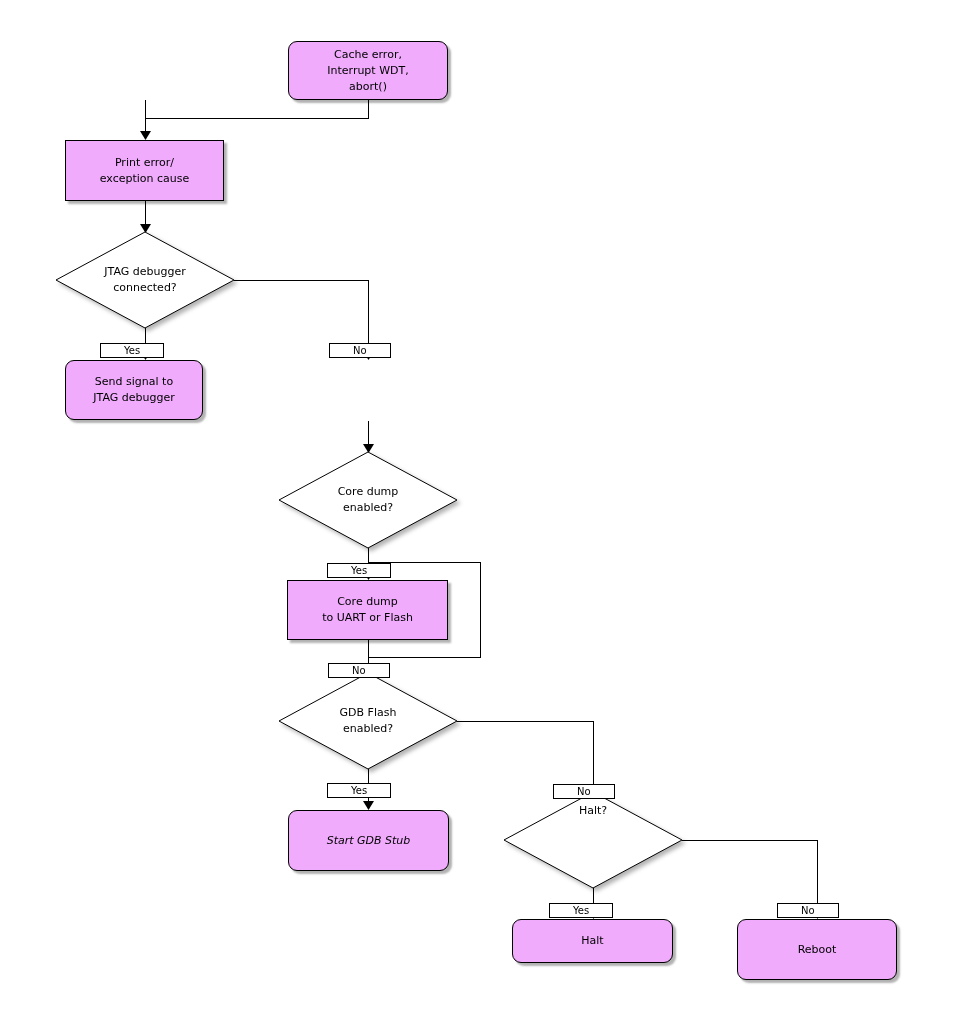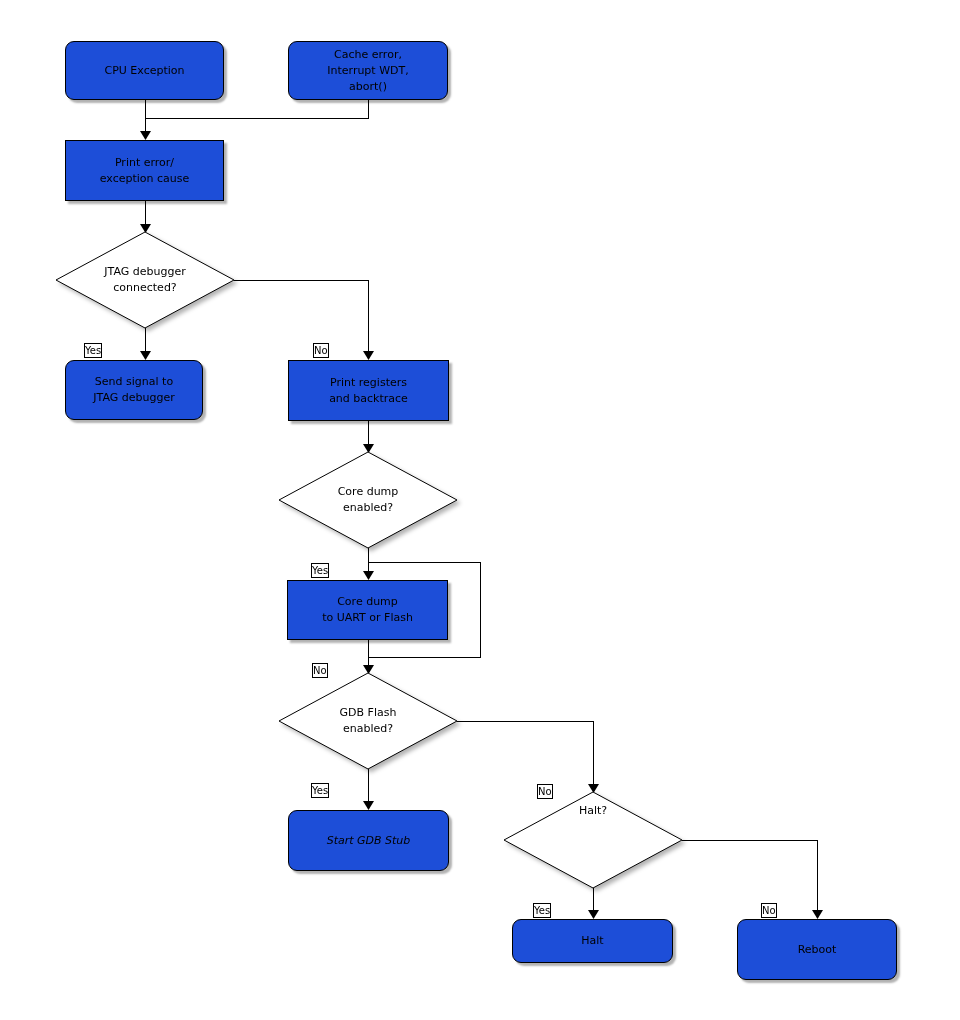--- a/index.html
+++ b/index.html
@@ -15,21 +15,21 @@
     font-family: "DejaVu Sans", sans-serif;
     color: #000000;
   }
   .wires {
     position: absolute;
     left: 0; top: 0;
   }
   .node {
     position: absolute;
     box-sizing: border-box;
-    background: #1d4ed8;
+    background: #f0abfc;
     border: 1px solid #000000;
     display: flex;
     align-items: center;
     justify-content: center;
     text-align: center;
     font-size: 11px;
     line-height: 16px;
     white-space: pre-line;
     box-shadow: 3px 3px 2px rgba(0,0,0,0.30);
   }
@@ -45,22 +45,23 @@
     white-space: pre-line;
     pointer-events: none;
   }
   .elabel {
     position: absolute;
     box-sizing: border-box;
     background: #ffffff;
     border: 1px solid #000000;
     font-size: 10px;
     line-height: 13px;
-    padding: 0 0;
+    padding: 0 23px;
     text-align: center;
+    margin-left: 16px;
   }
   polyline, line { stroke: #000000; stroke-width: 1; fill: none; shape-rendering: crispEdges; }
   .diamond { fill: #ffffff; stroke: #000000; stroke-width: 1; filter: drop-shadow(3px 3px 2px rgba(0,0,0,0.30)); }
   .arrow { fill: #000000; stroke: none; }
 </style>
 </head>
 <body>
 
 <div class="canvas">
 
@@ -125,34 +126,31 @@
       <polyline points="682,840.5 817.5,840.5 817.5,910"></polyline>
       <polygon class="arrow" points="812,910 823,910 817.5,919"></polygon>
     </g>
 
     <polygon class="diamond" points="145,232 234,280 145,328 56,280"></polygon>
     <polygon class="diamond" points="368,452 457,500 368,548 279,500"></polygon>
     <polygon class="diamond" points="368,673 457,721 368,769 279,721"></polygon>
     <polygon class="diamond" points="593,792 682,840 593,888 504,840"></polygon>
   </svg>
 
-  <div class="node round" style="left:65px; top:41px; width:159px; height:59px;">CPU Exception</div>
 
   <div class="node round" style="left:288px; top:41px; width:160px; height:59px;">Cache error,
 Interrupt WDT,
 abort()</div>
 
   <div class="node" style="left:65px; top:140px; width:159px; height:61px;">Print error/
 exception cause</div>
 
   <div class="node round" style="left:65px; top:360px; width:138px; height:60px;">Send signal to
 JTAG debugger</div>
 
-  <div class="node" style="left:288px; top:360px; width:161px; height:61px;">Print registers
-and backtrace</div>
 
   <div class="node" style="left:287px; top:580px; width:161px; height:60px;">Core dump
 to UART or Flash</div>
 
   <div class="node round" style="left:288px; top:810px; width:161px; height:61px;font-style:italic;">Start GDB Stub</div>
 
   <div class="node round" style="left:512px; top:919px; width:161px; height:44px;">Halt</div>
 
   <div class="node round" style="left:737px; top:919px; width:160px; height:61px;text-align:center;">Reboot</div>
 

